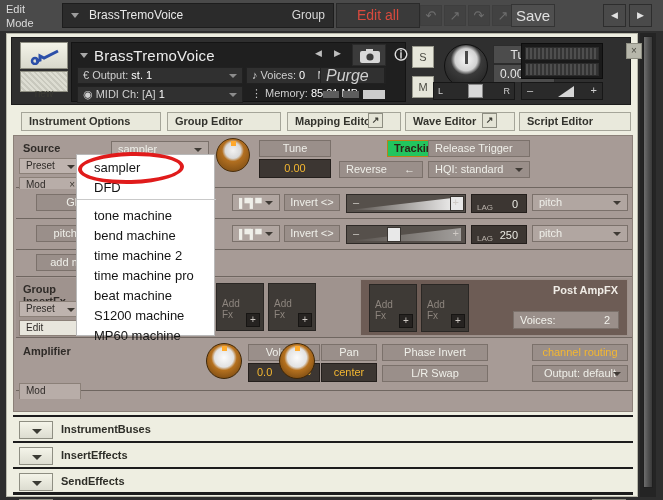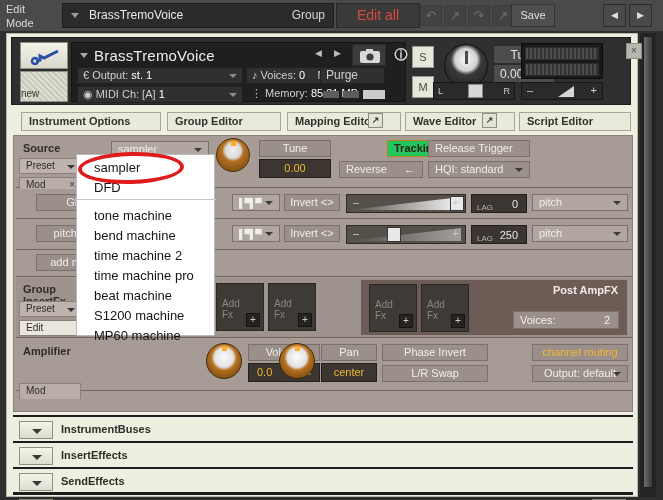--- a/index.html
+++ b/index.html
@@ -39,21 +39,21 @@
     font-size: 14px; line-height: 23px; text-align: center;
   }
   .tbtn {
     position: absolute; top: 5px; width: 22px; height: 21px;
     border: 1px solid #3e3e3e; background: #424242; color: #6e6e6e;
     font-size: 13px; text-align: center; line-height: 19px;
   }
   .save-btn {
     position: absolute; left: 511px; top: 4px; width: 44px; height: 23px;
     background: #4f4f4f; border: 1px solid #343434; color: #e0e0e0;
-    font-size: 11px; text-align: center; line-height: 21px;
+    font-size: 15px; text-align: center; line-height: 21px;
   }
   .navbtn {
     position: absolute; top: 4px; width: 23px; height: 23px;
     background: #4a4a4a; border: 1px solid #2d2d2d; color: #e2e2e2;
     font-size: 9px; text-align: center; line-height: 21px;
   }
 
   
   .panel {
     position: absolute; left: 6px; top: 33px; width: 632px; height: 464px;
@@ -73,24 +73,24 @@
   .inst-head {
     position: absolute; left: 4px; top: 3px; width: 620px; height: 68px;
     background: #2f2f2f; border: 1px solid #1c1c1c;
   }
   .wrench {
     position: absolute; left: 8px; top: 4px; width: 48px; height: 27px;
     background: linear-gradient(#f3f3e8,#d9d9cc); border: 1px solid #8e8e82;
   }
   .wrench svg { position: absolute; left: 9px; top: 5px; }
   .newbox {
-    position: absolute; left: 8px; top: 33px; width: 48px; height: 31px;
+    position: absolute; left: 8px; top: 33px; width: 48px; height: 21px;
     background: repeating-linear-gradient(45deg,#ddddd2 0 2px,#c9c9be 2px 4px);
     border: 1px solid #8e8e82; color: #3a3a33; font-size: 10px;
-    line-height: 43px;
+    text-align: center; line-height: 43px;
   }
   .inst-mid {
     position: absolute; left: 59px; top: 4px; width: 335px; height: 60px;
     background: #1f1f1f; border: 1px solid #141414;
   }
   .inst-title {
     position: absolute; left: 22px; top: 2px; color: #ececec;
     font-size: 15px; line-height: 21px; letter-spacing: .2px;
   }
   .inst-caret {
@@ -118,22 +118,22 @@
     border: 1px solid #212121; line-height: 15px; padding-left: 5px;
   }
   .cell .val { color: #ffffff; }
   .cell .dn {
     position: absolute; right: 5px; top: 6px; width: 0; height: 0;
     border-left: 4px solid transparent; border-right: 4px solid transparent;
     border-top: 4px solid #8d8d8d;
   }
   .smbtn {
     position: absolute; top: 24px; height: 17px; background: #303030;
-    border: 1px solid #212121; color: #cfcfcf; font-size: 12px;
-    line-height: 15px; padding-left: 5px;
+    border: 1px solid #212121; color: #cfcfcf; font-size: 16px;
+    line-height: 15px; padding-left: 5px; font-style: italic;
   }
   .sm-seg { position: absolute; background: #5d5d5d; height: 7px; }
   .sm-btn {
     position: absolute; width: 22px; height: 22px; background: #e6e6da;
     border: 1px solid #9a9a8e; color: #4a4a42; font-size: 11px;
     text-align: center; line-height: 20px;
   }
   .knob-tune {
     position: absolute; left: 432px; top: 6px; width: 44px; height: 44px;
     border-radius: 50%;

